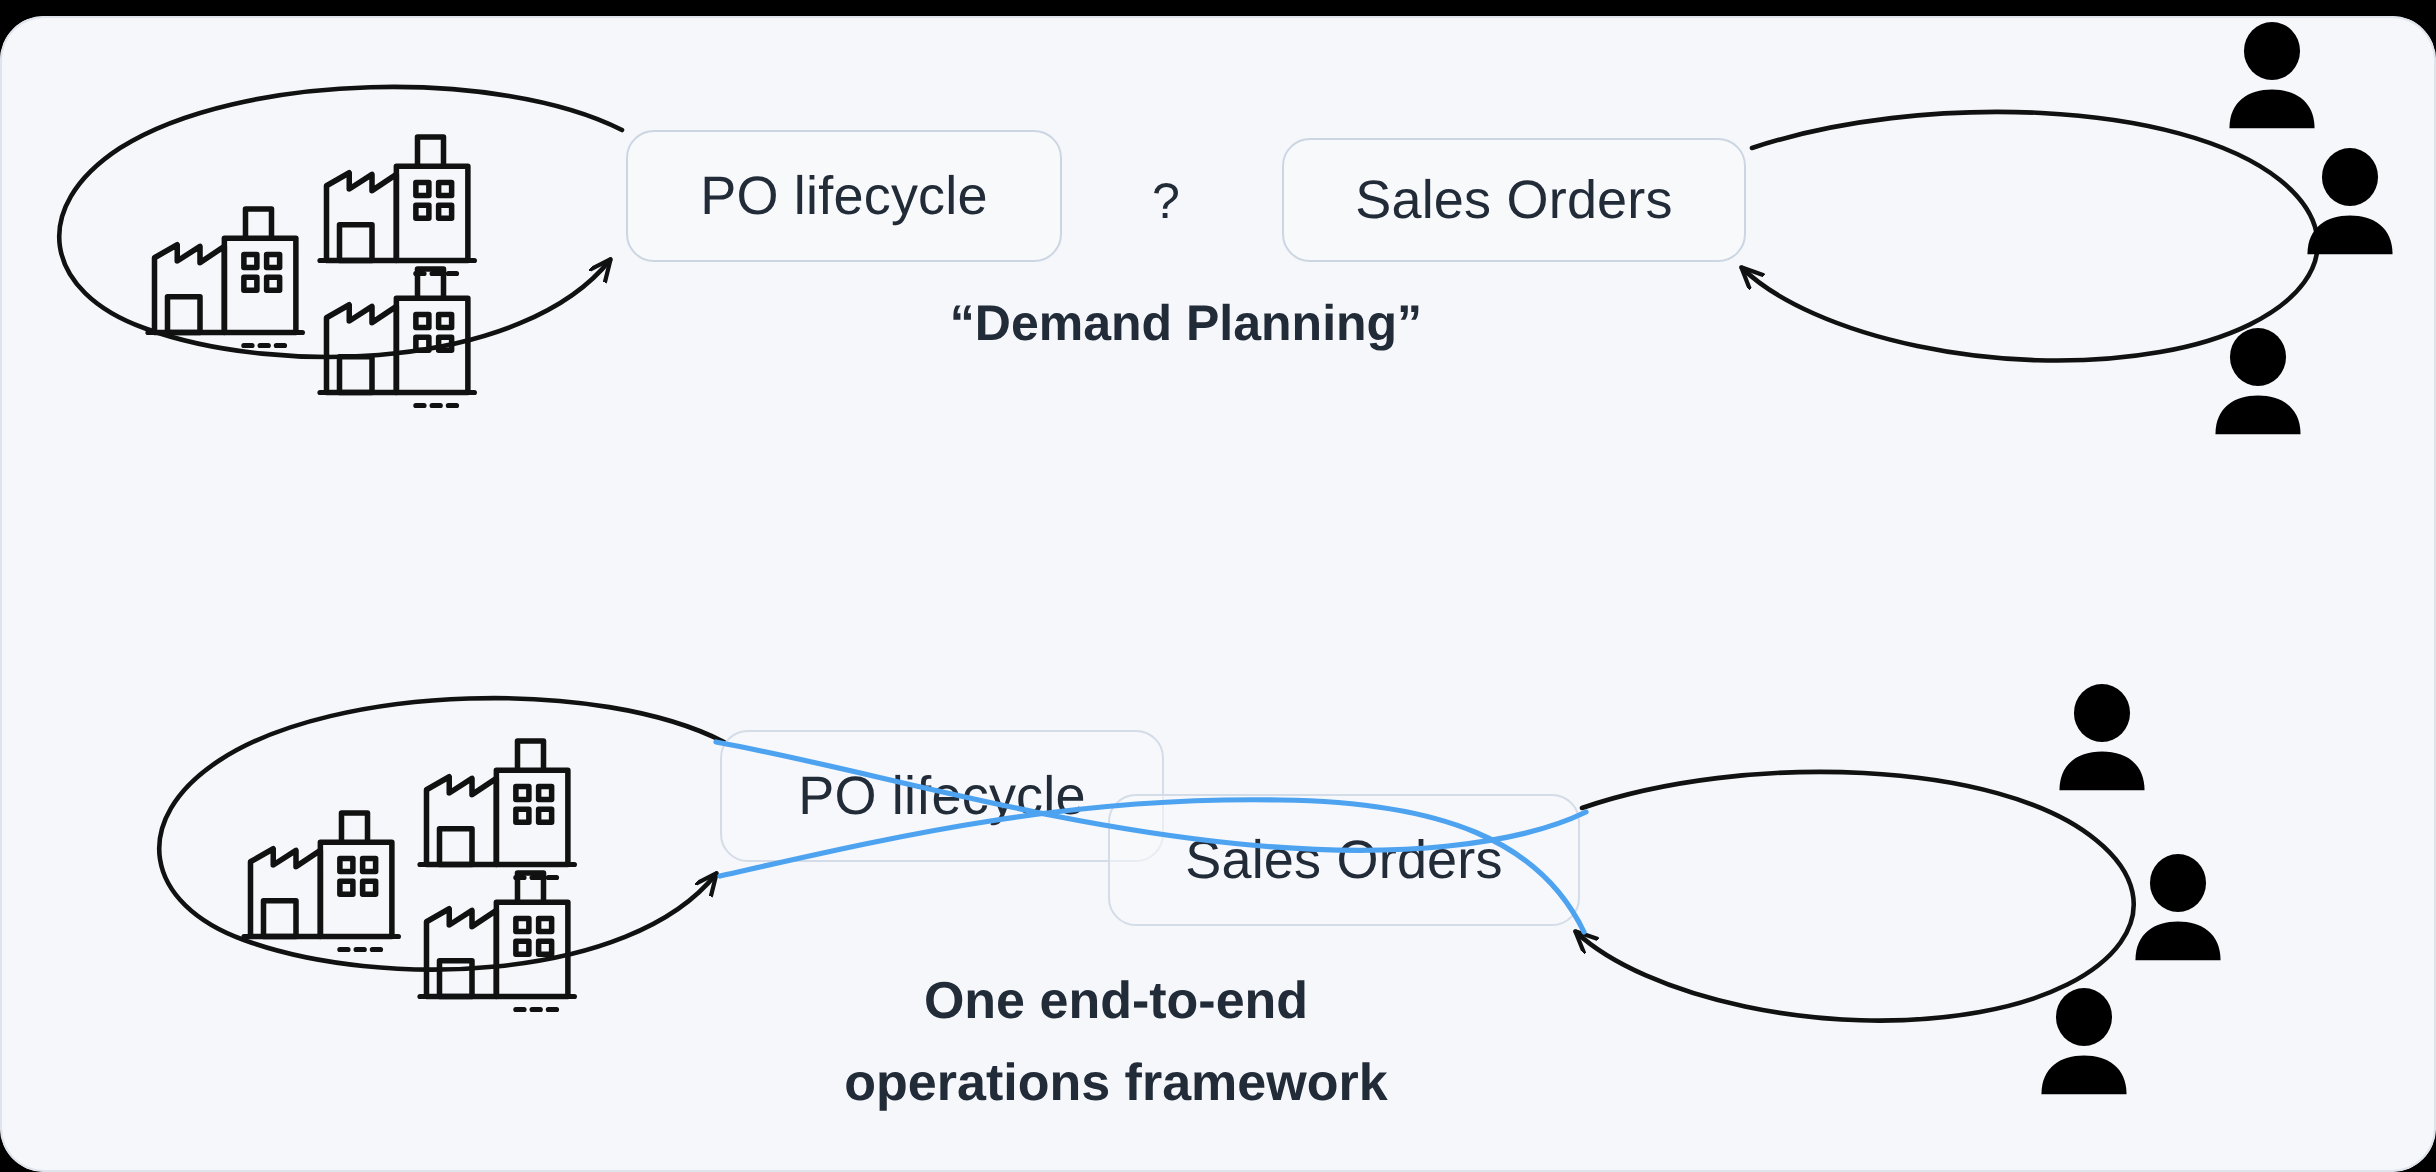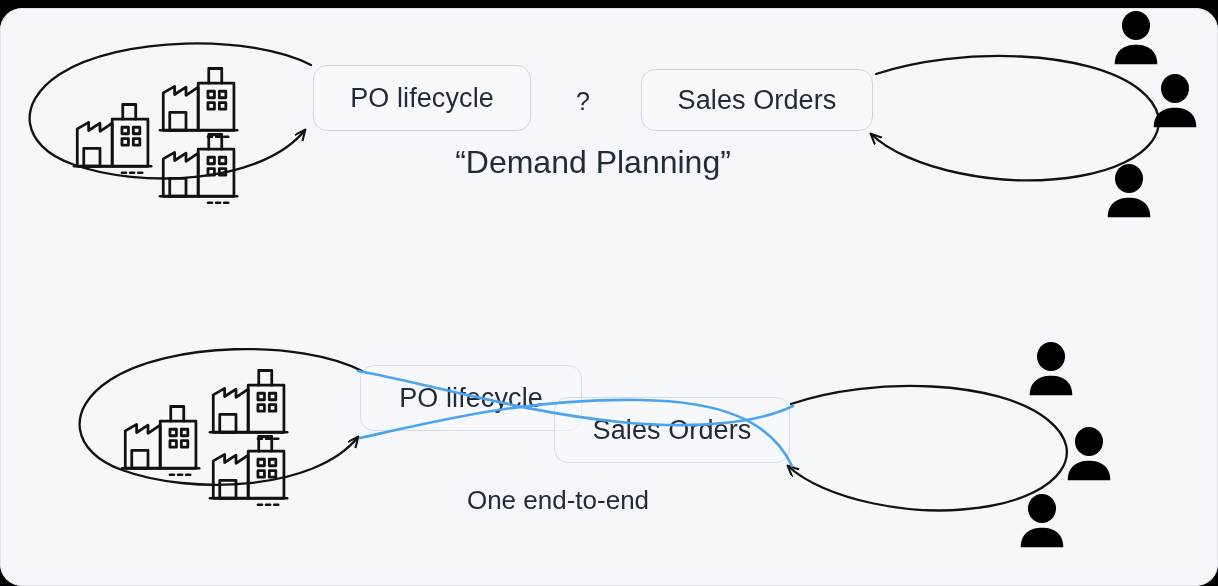--- a/index.html
+++ b/index.html
@@ -65,25 +65,26 @@
     letter-spacing: 0.1px;
     white-space: nowrap;
   }
   .caption {
     position: absolute;
     text-align: center;
     color: #222b38;
     white-space: nowrap;
   }
   .caption .line {
-    font-size: 32px;
+    font-size: 25px;
     line-height: 41px;
+    font-weight: bold;
   }
   .caption.bold .line {
-    font-weight: normal;
+    font-weight: bold;
     font-size: 26px;
     line-height: 41px;
   }
   .qmark {
     position: absolute;
     font-size: 25px;
     color: #222b38;
   }
   .icon-wrap {
     position: absolute;
@@ -152,20 +153,21 @@
 
     <svg class="layer" viewBox="0 0 1218 578" style="pointer-events:none;">
       <g>
         <path d="M358,363 C430,376 520,404 620,414 C700,422 760,414 793,398" fill="none" stroke="#4da3f0" stroke-width="2.6" stroke-linecap="round"></path>
         <path d="M360,430 C440,412 530,390 640,392 C720,393 770,412 792,458" fill="none" stroke="#4da3f0" stroke-width="2.6" stroke-linecap="round"></path>
       </g>
     </svg>
 
     <div class="caption bold" style="left:338px; top:472px; width:440px;">
       <div class="line">One end-to-end</div>
+      <div class="line">operations framework</div>
     </div>
 
     <div class="icon-wrap" style="left:158px; top:54px; width:82px; height:78px;">
       <svg viewBox="0 0 100 96" width="82" height="78">
         <g fill="none" stroke="#111111" stroke-width="3.4" stroke-linejoin="round" stroke-linecap="round">
           <path d="M6,84 L6,38 L20,30 L20,40 L34,31 L34,41 L49,31 L49,84 Z"></path>
           <path d="M49,84 L49,26 L93,26 L93,84 Z"></path>
           <rect x="61" y="36" width="8" height="8"></rect>
           <rect x="75" y="36" width="8" height="8"></rect>
           <rect x="61" y="50" width="8" height="8"></rect>

